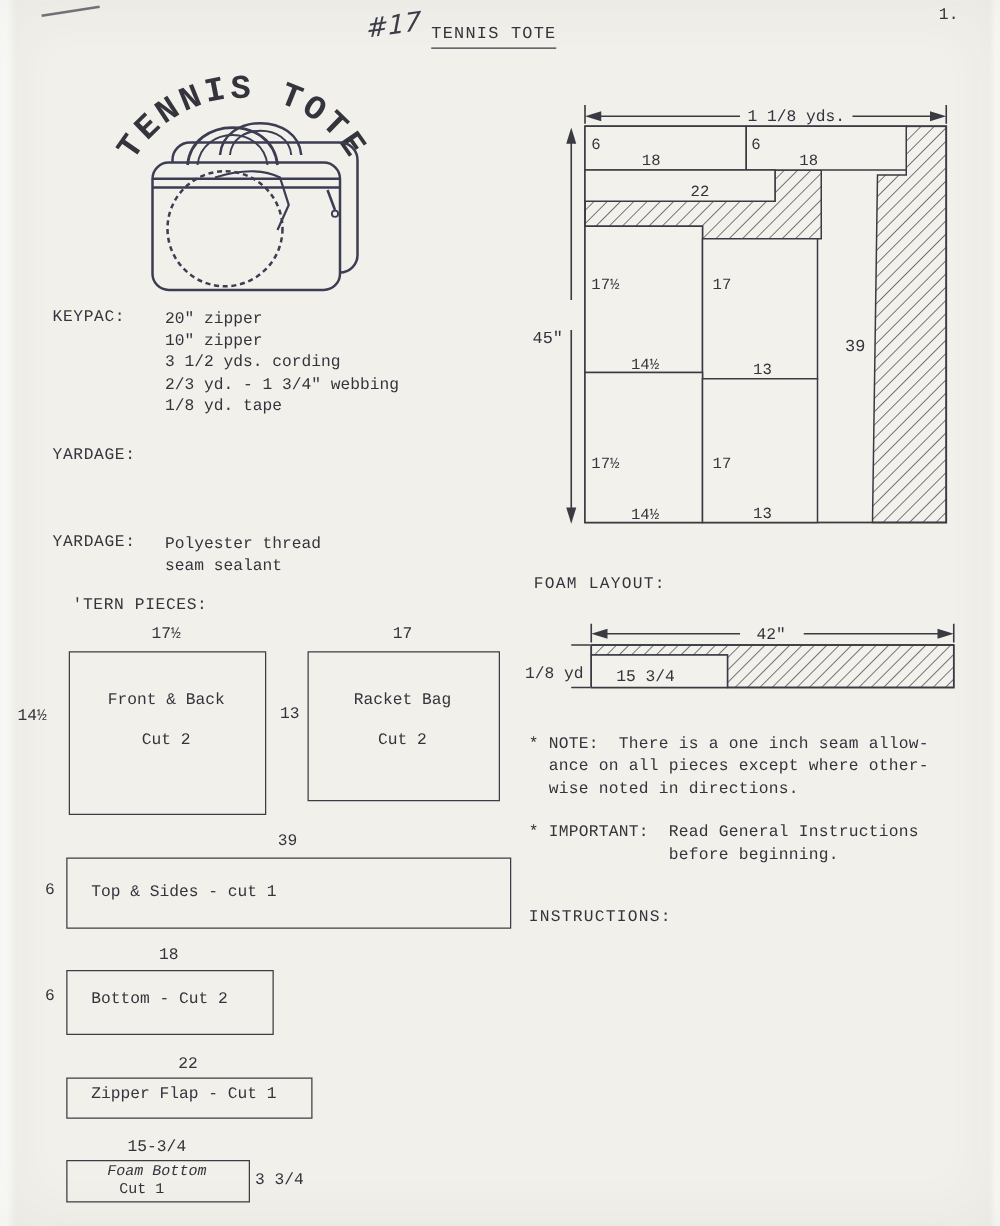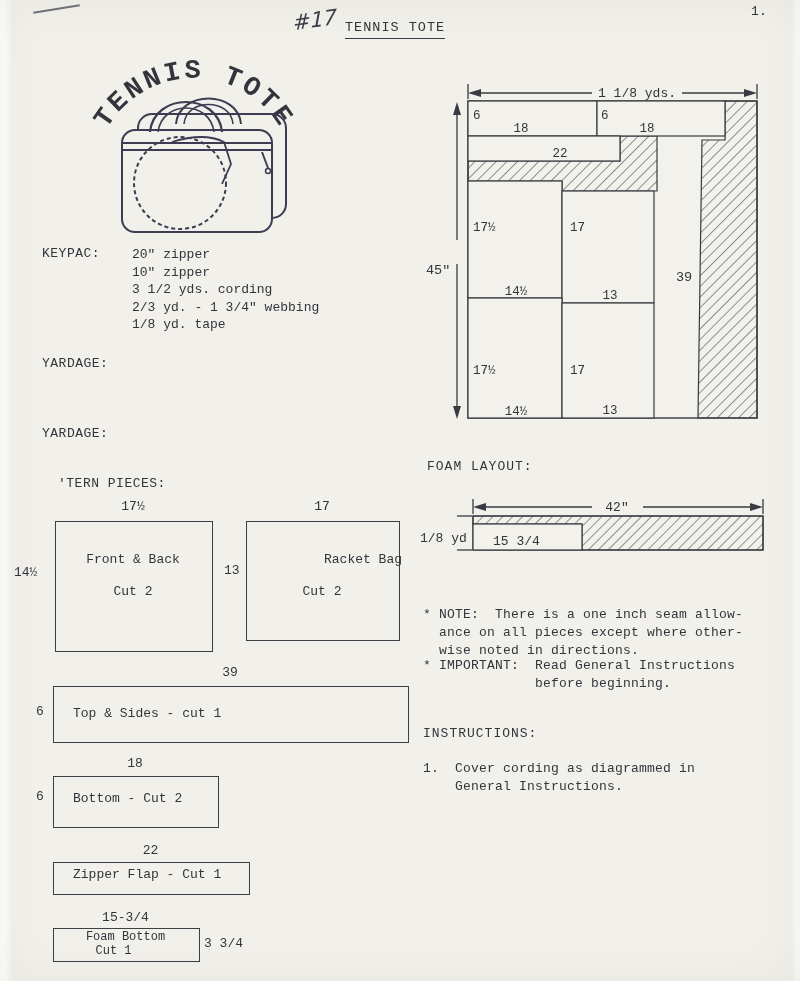--- a/index.html
+++ b/index.html
@@ -74,20 +74,22 @@
   <div class="sec-label" style="top:246px;">KEYPAC:</div>
   <div class="sec-body" style="top:246px;">20" zipper
 10" zipper
 3 1/2 yds. cording
 2/3 yd. - 1 3/4" webbing
 1/8 yd. tape</div>
 
   <div class="sec-label" style="top:356px;">YARDAGE:</div>
 
   <div class="sec-label" style="top:426px;">YARDAGE:</div>
+  <div class="sec-body" style="top:426px;">Polyester thread
+seam sealant</div>
 
   <div class="sec-label" style="left:58px;top:476px;">'TERN PIECES:</div>
 
 
   <svg class="abs" style="left:420px;top:78px;" width="380" height="352" viewBox="0 0 380 352">
     <defs>
       <pattern id="hatch1" patternUnits="userSpaceOnUse" width="7.5" height="7.5" patternTransform="rotate(45)">
         <line x1="0" y1="0" x2="0" y2="7.5" stroke="#3d3d46" stroke-width="1.1"></line>
       </pattern>
     </defs>
@@ -157,55 +159,53 @@
       <polygon points="73,17 86,13 86,21" fill="#3a3a42" stroke="none"></polygon>
       <polygon points="363,17 350,13 350,21" fill="#3a3a42" stroke="none"></polygon>
       <line x1="57" y1="26" x2="72" y2="26"></line>
         <line x1="57" y1="60" x2="72" y2="60"></line>
     </g>
     <text x="217" y="21" font-size="13" text-anchor="middle">42"</text>
     <text x="20" y="52" font-size="13">1/8 yd</text>
     <text x="93" y="55" font-size="13">15 3/4</text>
   </svg>
 
-  <div class="tw" style="left:423px;top:586px;line-height:18px;margin-top:20px;">* NOTE:  There is a one inch seam allow-
+  <div class="tw" style="left:423px;top:586px;line-height:18px;">* NOTE:  There is a one inch seam allow-
   ance on all pieces except where other-
   wise noted in directions.</div>
   <div class="tw" style="left:423px;top:657px;line-height:18px;">* IMPORTANT:  Read General Instructions
               before beginning.</div>
   <div class="tw" style="left:423px;top:725px;letter-spacing:1px;">INSTRUCTIONS:</div>
-  <div class="tw" style="left:423px;top:760px;line-height:18px;">1.  Cover cording as diagrammed in
-    General Instructions.</div>
 
   <div class="dim ctr" style="left:55px;top:499px;width:156px;">17½</div>
   <div class="box" style="left:55px;top:521px;width:156px;height:129px;"></div>
   <div class="dim" style="left:14px;top:565px;">14½</div>
   <div class="dim ctr" style="left:55px;top:552px;width:156px;">Front &amp; Back</div>
   <div class="dim ctr" style="left:55px;top:584px;width:156px;">Cut 2</div>
 
   <div class="dim ctr" style="left:246px;top:499px;width:152px;">17</div>
   <div class="box" style="left:246px;top:521px;width:152px;height:118px;"></div>
   <div class="dim" style="left:224px;top:563px;">13</div>
-  <div class="dim ctr" style="left:246px;top:552px;width:152px;margin-left:41px;">Racket Bag</div>
+  <div class="dim ctr" style="left:246px;top:552px;width:152px;">Racket Bag</div>
   <div class="dim ctr" style="left:246px;top:584px;width:152px;">Cut 2</div>
 
   <div class="dim ctr" style="left:53px;top:665px;width:354px;">39</div>
   <div class="box" style="left:53px;top:686px;width:354px;height:55px;"></div>
   <div class="dim" style="left:36px;top:704px;">6</div>
   <div class="dim" style="left:73px;top:706px;">Top &amp; Sides - cut 1</div>
 
   <div class="dim ctr" style="left:53px;top:756px;width:164px;">18</div>
   <div class="box" style="left:53px;top:776px;width:164px;height:50px;"></div>
   <div class="dim" style="left:36px;top:789px;">6</div>
   <div class="dim" style="left:73px;top:791px;">Bottom - Cut 2</div>
 
   <div class="dim ctr" style="left:53px;top:843px;width:195px;">22</div>
   <div class="box" style="left:53px;top:862px;width:195px;height:31px;"></div>
   <div class="dim" style="left:73px;top:867px;">Zipper Flap - Cut 1</div>
 
   <div class="dim ctr" style="left:53px;top:910px;width:145px;">15-3/4</div>
   <div class="box" style="left:53px;top:928px;width:145px;height:32px;"></div>
-  <div class="dim ctr" style="left:53px;top:930px;width:145px;font-size:12px;">Foam Bottom</div>
+  <div class="dim ctr" style="left:53px;top:930px;width:145px;font-size:12px;font-style:italic;">Foam Bottom</div>
   <div class="dim ctr" style="left:53px;top:944px;width:121px;font-size:12px;">Cut 1</div>
   <div class="dim" style="left:204px;top:936px;">3 3/4</div>
 
   <div id="vignette"></div>
 </div>
 
 </body></html>

